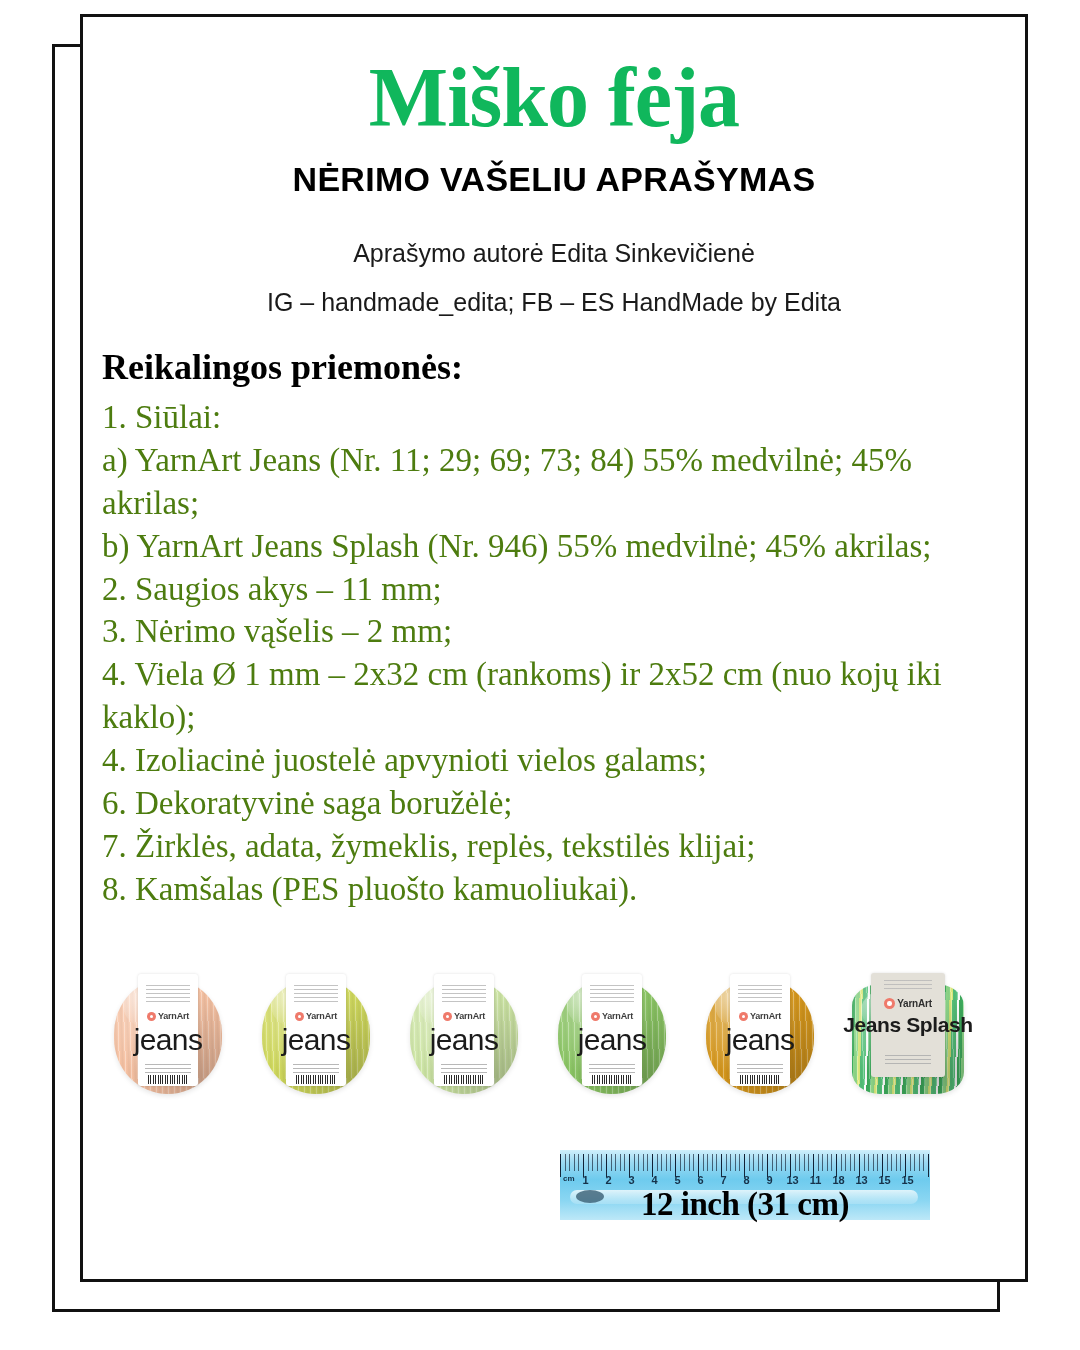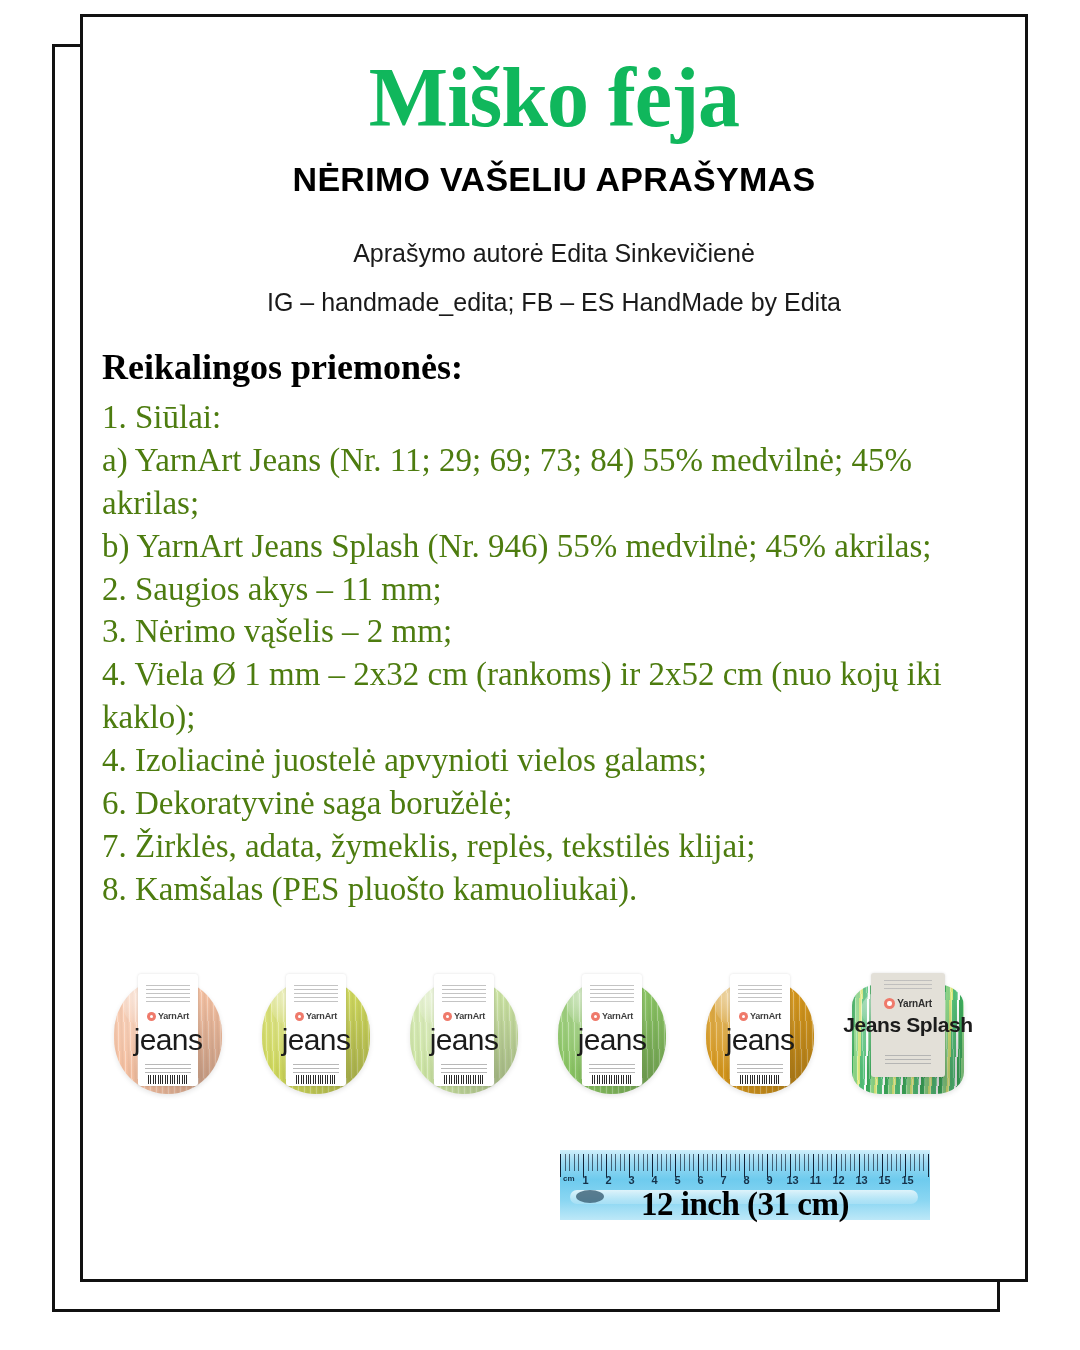--- a/index.html
+++ b/index.html
@@ -517,21 +517,21 @@
         <span class="num">2</span>
         <span class="num">3</span>
         <span class="num">4</span>
         <span class="num">5</span>
         <span class="num">6</span>
         <span class="num">7</span>
         <span class="num">8</span>
         <span class="num">9</span>
         <span class="num">13</span>
         <span class="num">11</span>
-        <span class="num">12</span>
+        <span class="num">18</span>
         <span class="num">13</span>
         <span class="num">15</span>
         <span class="num">15</span>
       </div>
       <div class="ruler-groove"></div>
       <div class="ruler-logo"></div>
     </div>
     <div class="ruler-caption">12 inch (31 cm)</div>
   </div>
 

